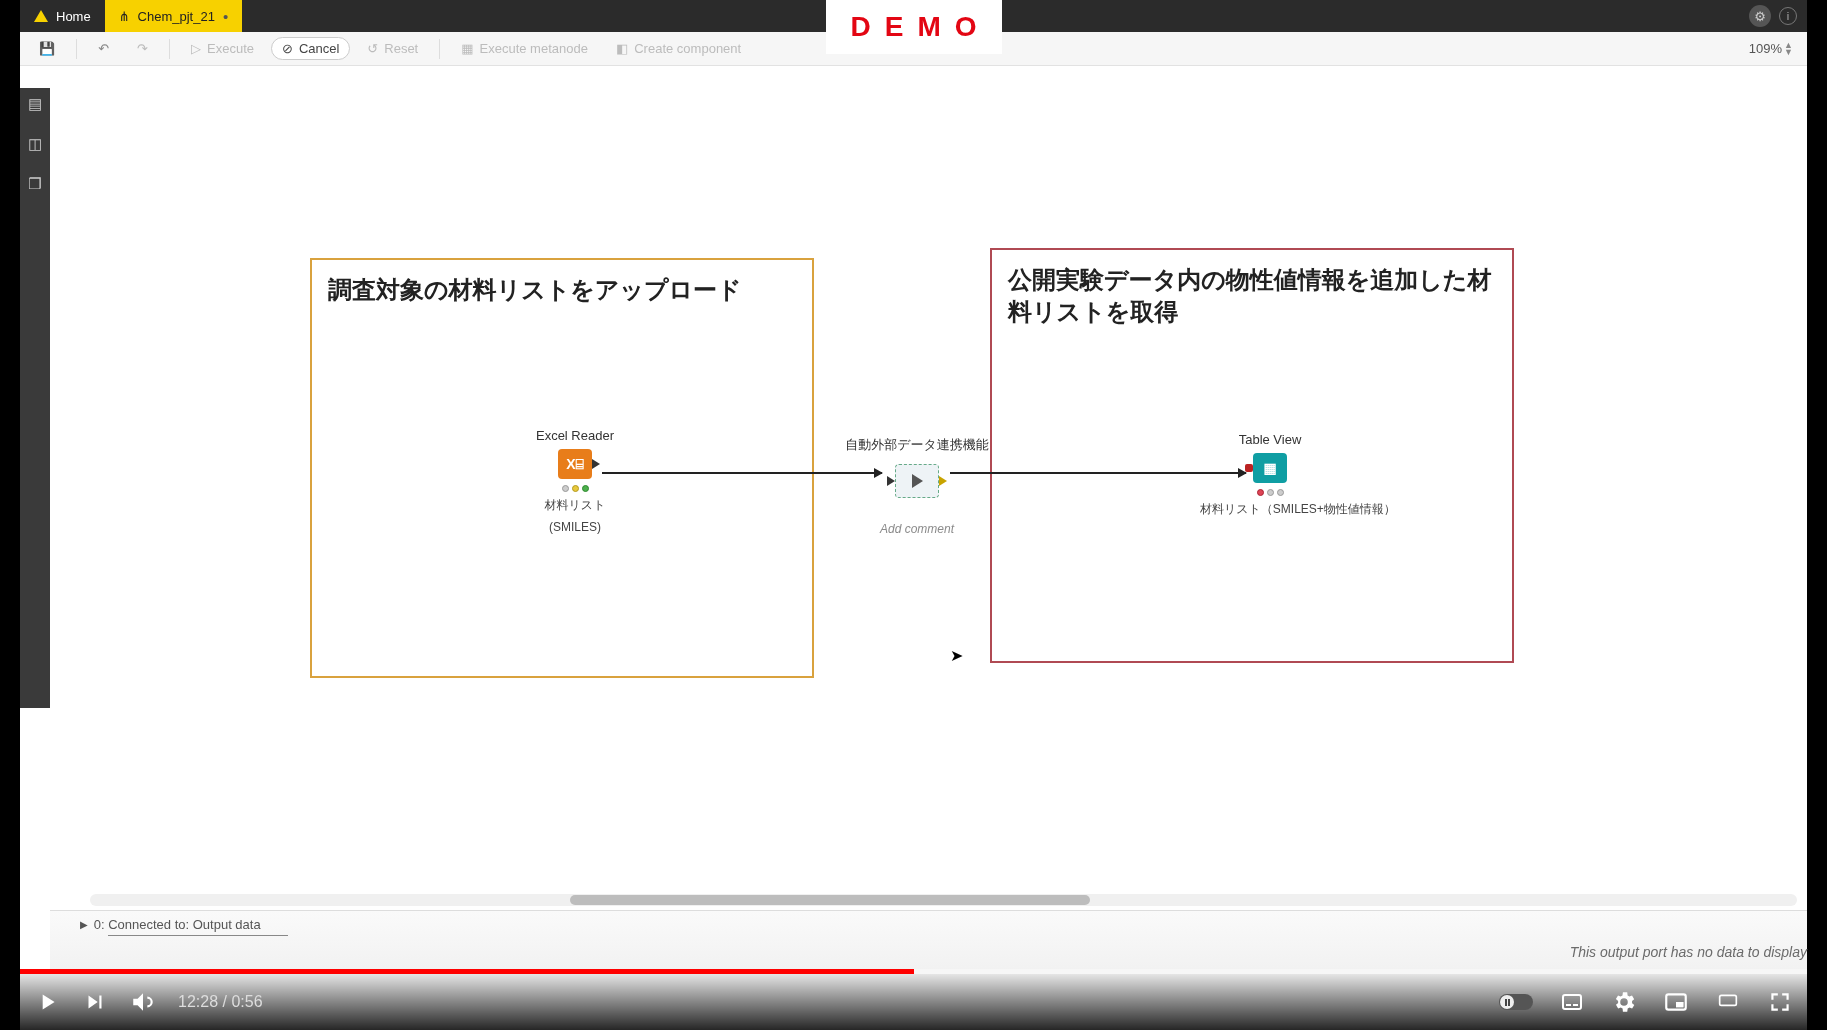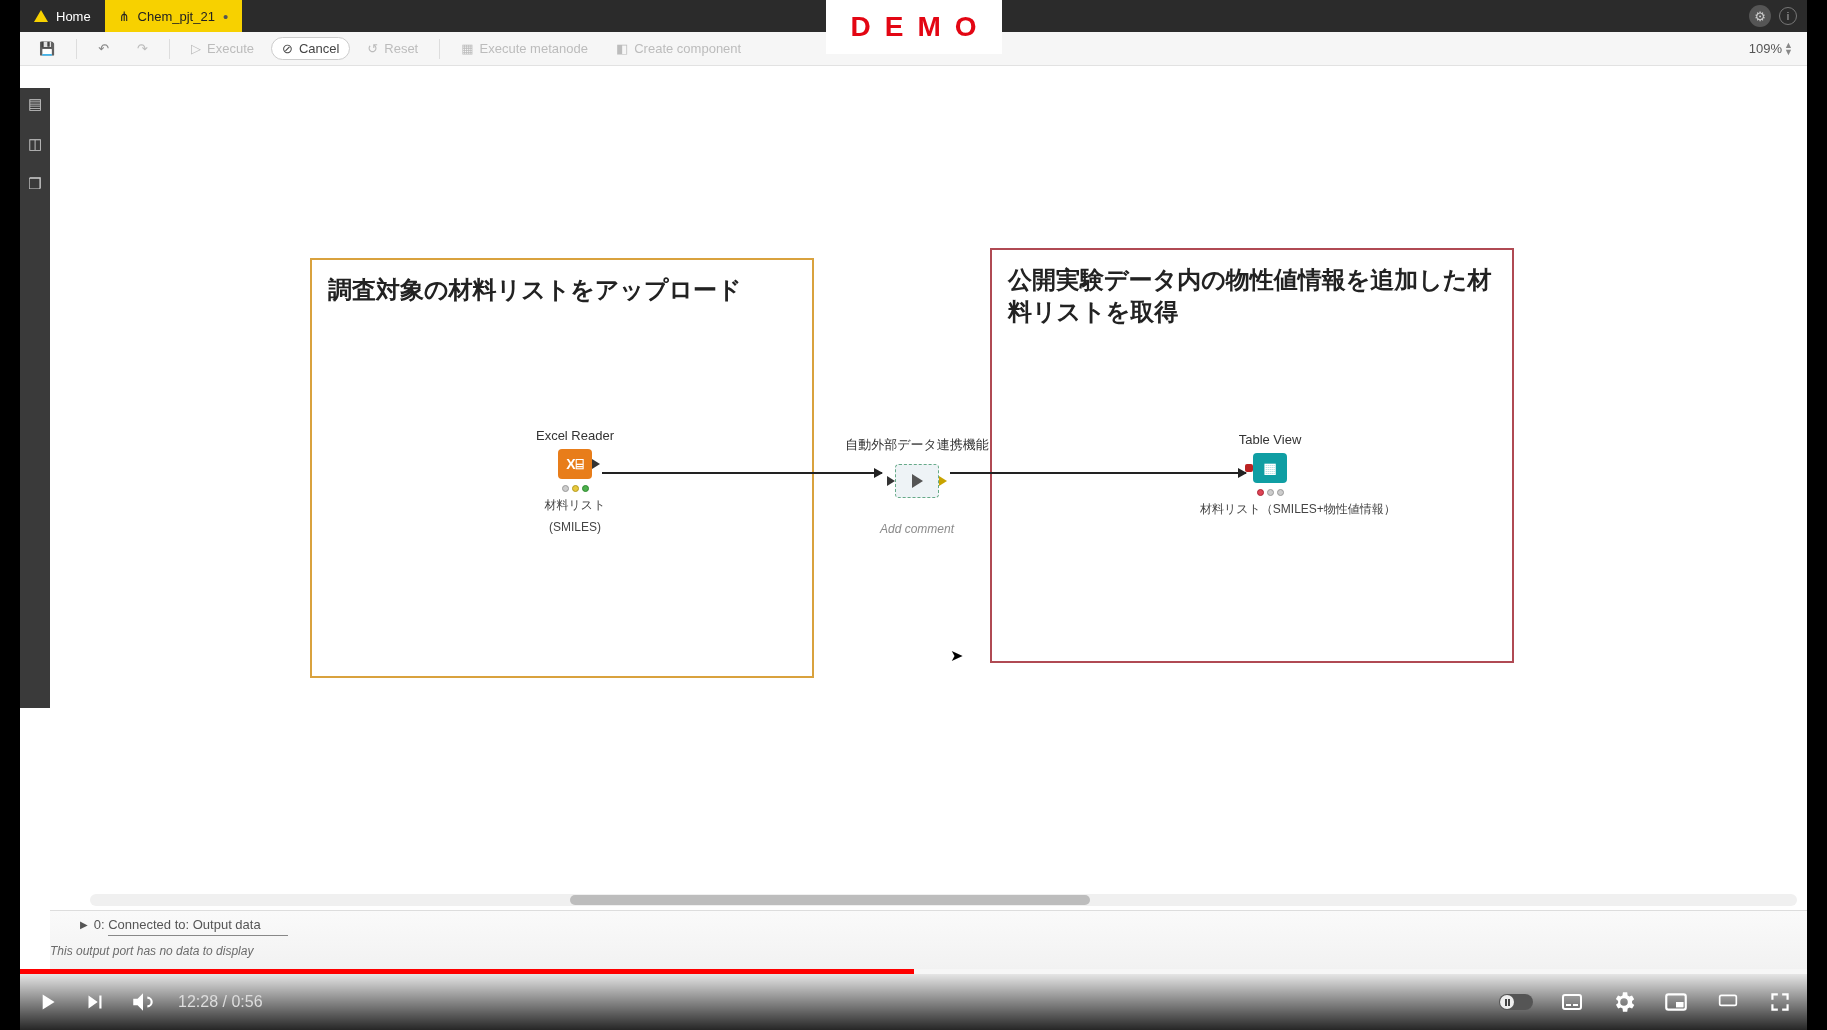--- a/index.html
+++ b/index.html
@@ -78,21 +78,21 @@
 .wire .arrow { position:absolute; right:-1px; top:-4px; width:0;height:0;border-top:5px solid transparent;border-bottom:5px solid transparent;border-left:9px solid #222;}
 
 
 .hscroll { position:absolute; left:40px; right:10px; bottom:4px; height:12px; background:#f0f0f0; border-radius:6px; }
 .hscroll .thumb { position:absolute; left:480px; width:520px; top:1px; bottom:1px; background:#bdbdbd; border-radius:5px; }
 
 
 .outpanel { position:absolute; left:30px; right:0; bottom:56px; height:64px; background:linear-gradient(#fafafa,#f1f1f1); border-top:1px solid #ddd; font-size:13px; color:#555; }
 .outpanel .tabrow { display:flex; align-items:center; gap:6px; padding:6px 30px; }
 .outpanel .tabrow .tri { font-size:10px; color:#555; }
-.outpanel .empty { text-align:left; font-style:italic; color:#6b6b6b; padding-top:6px; font-size:12px;}
+.outpanel .empty { text-align:right; font-style:italic; color:#6b6b6b; padding-top:6px; font-size:14px;}
 .outpanel .uline { position:absolute; left:58px; top:24px; width:180px; height:1px; background:#888;}
 
 
 .vidbar { position:absolute; left:0; right:0; bottom:0; height:56px; background:linear-gradient(rgba(0,0,0,0.1),rgba(0,0,0,0.85)); display:flex; align-items:center; padding:0 14px; gap:22px; color:#fff; z-index:60;}
 .vidbar .icon { width:26px; height:26px; display:flex; align-items:center; justify-content:center; fill:#fff; }
 .vidbar .time { font-size:16px; color:#ddd; }
 .vidbar .right { margin-left:auto; display:flex; align-items:center; gap:26px; }
 .progress { position:absolute; left:0; right:0; bottom:56px; height:5px; background:rgba(255,255,255,0.35); z-index:60;}
 .progress .fill { height:100%; background:#ff0000; width:50%; }
 .autoplay { width:34px; height:16px; border-radius:8px; background:#555; position:relative;}

